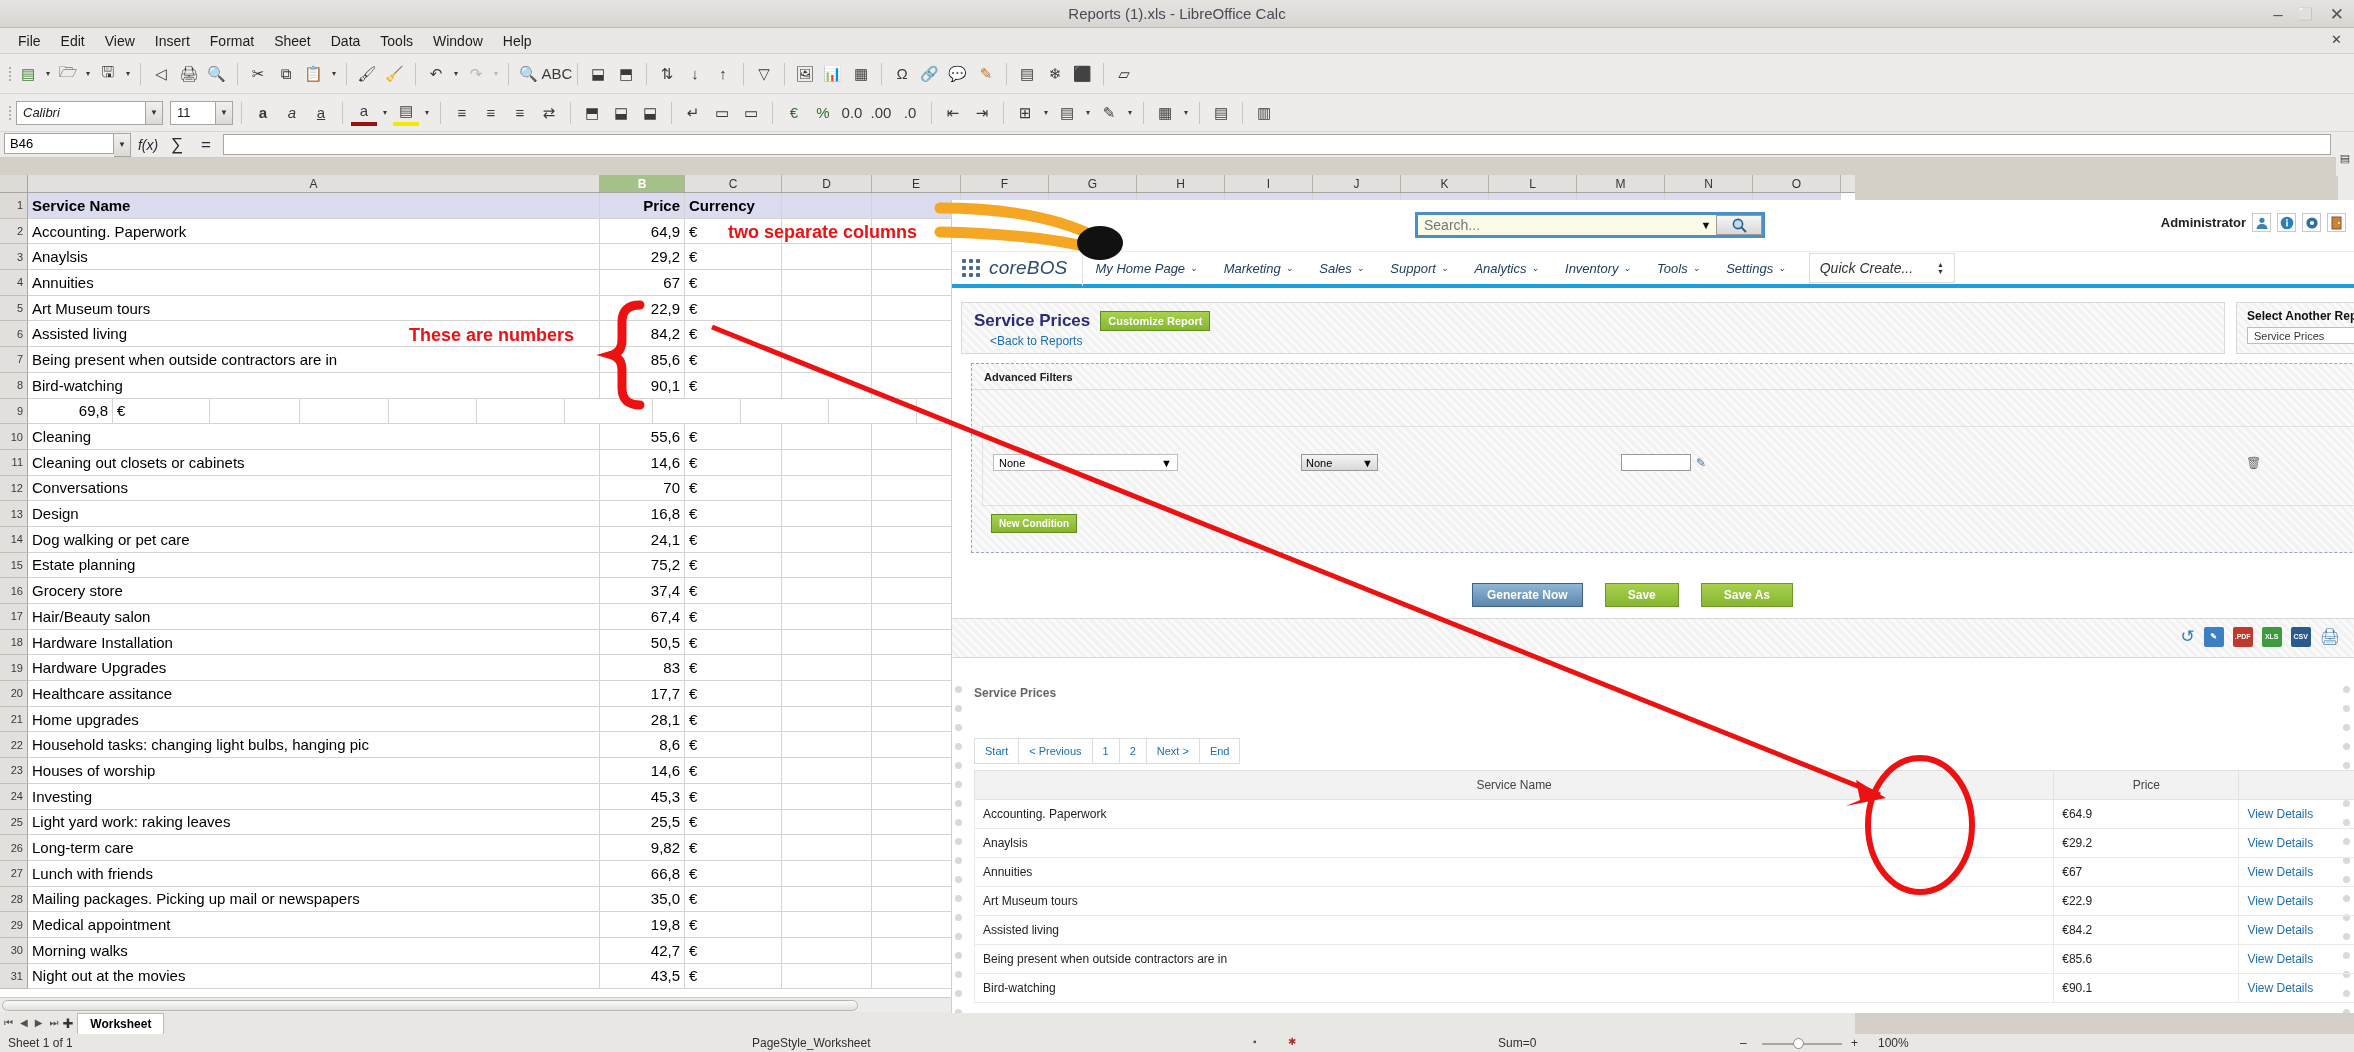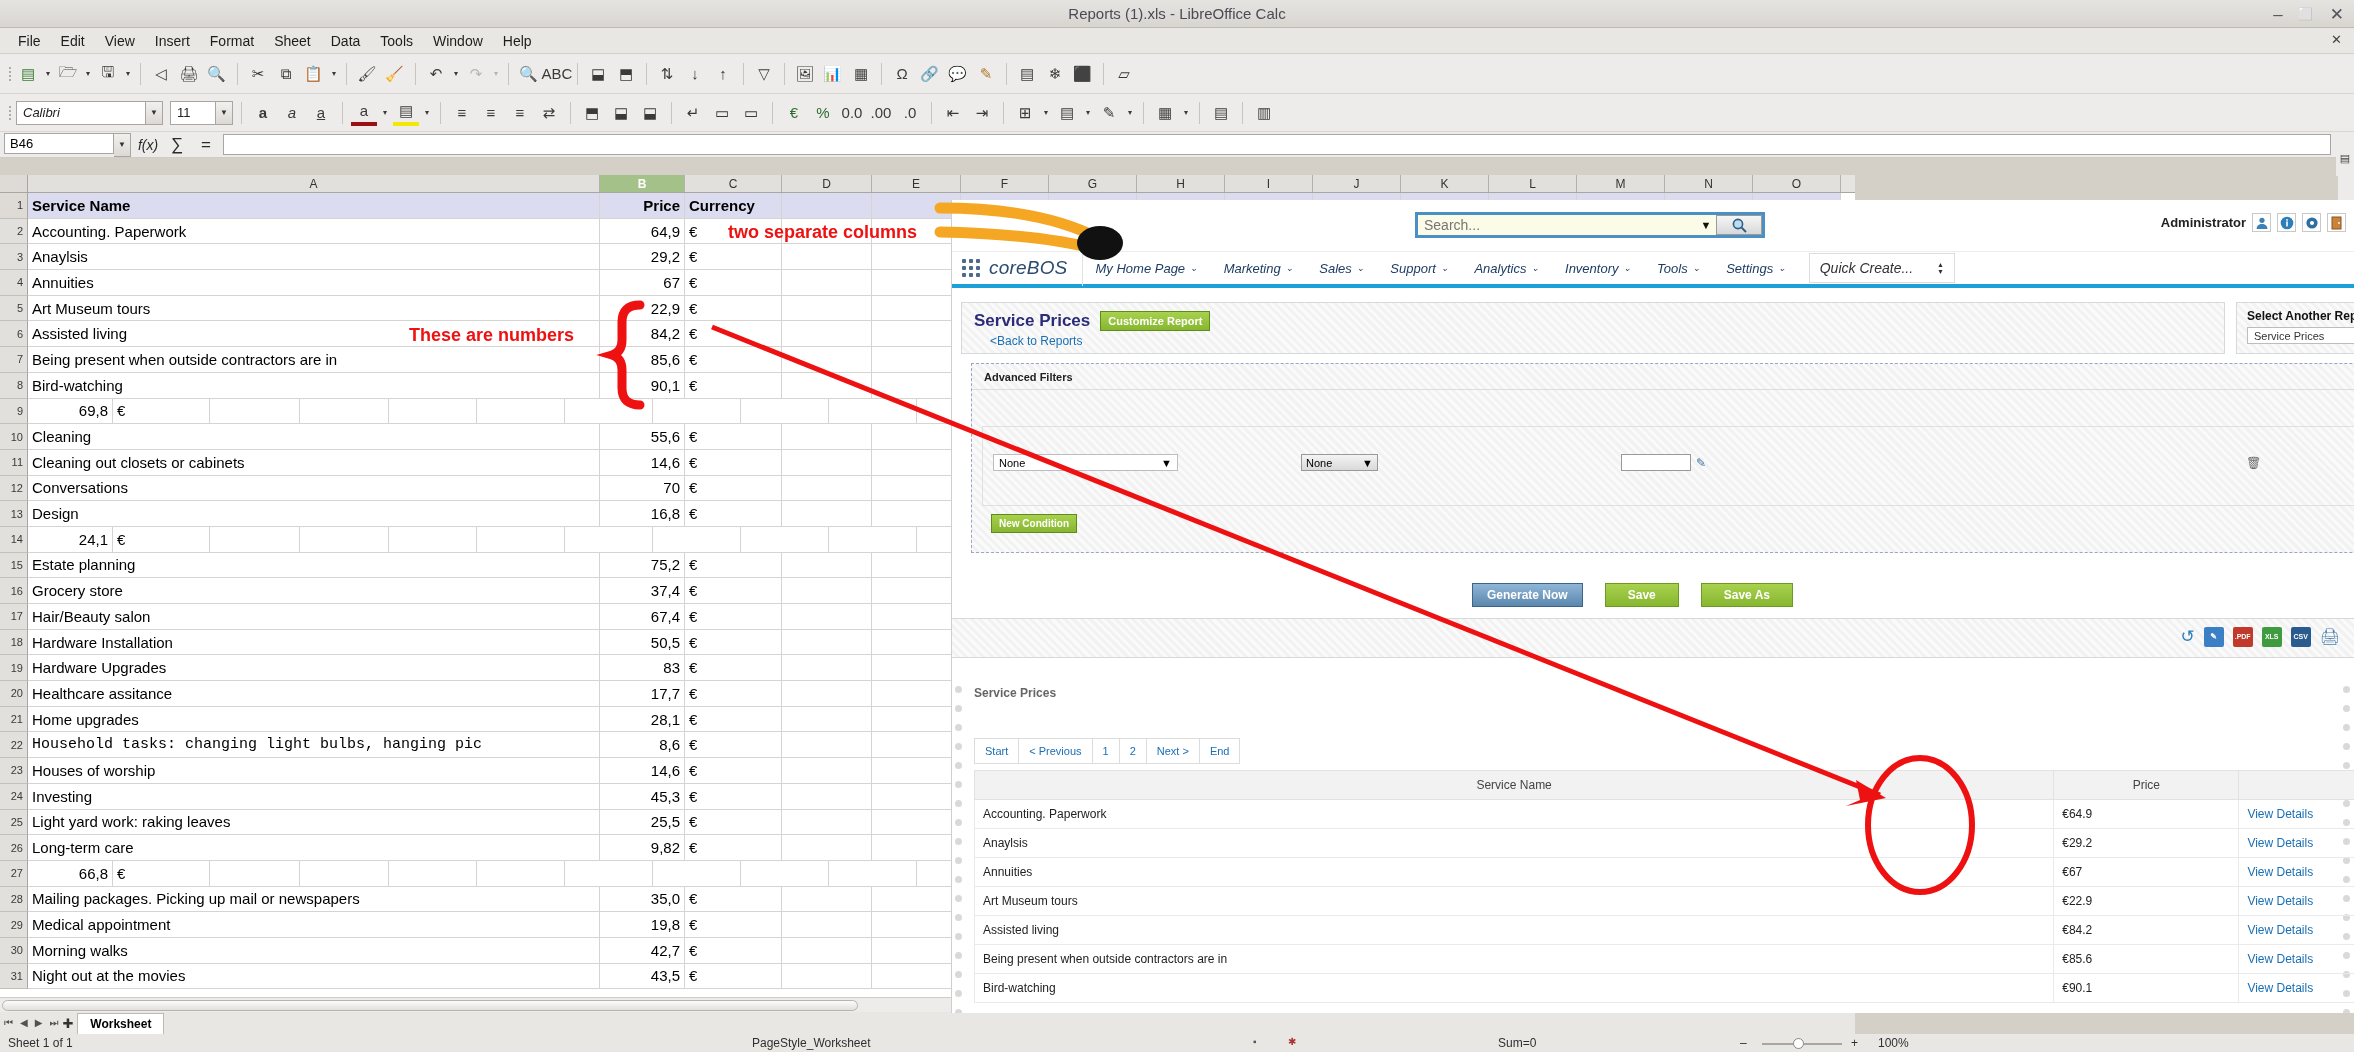--- a/index.html
+++ b/index.html
@@ -545,20 +545,21 @@
           <div class="cell" style="width: 88px;"></div>
           <div class="cell" style="width: 88px;"></div>
           <div class="cell" style="width: 88px;"></div>
           <div class="cell" style="width: 88px;"></div>
           <div class="cell" style="width: 88px;"></div>
           <div class="cell" style="width: 88px;"></div>
           <div class="cell" style="width: 88px;"></div>
         </div>
         <div class="row">
           <div class="rh">14</div>
+          <div class="cell" style="width: 572px;">Dog walking or pet care</div>
           <div class="cell num" style="width: 85px;">24,1 </div>
           <div class="cell" style="width: 97px;">€</div>
           <div class="cell" style="width: 90px;"></div>
           <div class="cell" style="width: 89px;"></div>
           <div class="cell" style="width: 88px;"></div>
           <div class="cell" style="width: 88px;"></div>
           <div class="cell" style="width: 88px;"></div>
           <div class="cell" style="width: 88px;"></div>
           <div class="cell" style="width: 88px;"></div>
           <div class="cell" style="width: 88px;"></div>
@@ -688,21 +689,21 @@
           <div class="cell" style="width: 88px;"></div>
           <div class="cell" style="width: 88px;"></div>
           <div class="cell" style="width: 88px;"></div>
           <div class="cell" style="width: 88px;"></div>
           <div class="cell" style="width: 88px;"></div>
           <div class="cell" style="width: 88px;"></div>
           <div class="cell" style="width: 88px;"></div>
         </div>
         <div class="row">
           <div class="rh">22</div>
-          <div class="cell" style="width: 572px; font-family: Liberation Mono, monospace;">Household tasks: changing light bulbs, hanging pic</div>
+          <div class="cell" style="width: 572px;">Household tasks: changing light bulbs, hanging pic</div>
           <div class="cell num" style="width: 85px;">8,6 </div>
           <div class="cell" style="width: 97px;">€</div>
           <div class="cell" style="width: 90px;"></div>
           <div class="cell" style="width: 89px;"></div>
           <div class="cell" style="width: 88px;"></div>
           <div class="cell" style="width: 88px;"></div>
           <div class="cell" style="width: 88px;"></div>
           <div class="cell" style="width: 88px;"></div>
           <div class="cell" style="width: 88px;"></div>
           <div class="cell" style="width: 88px;"></div>
@@ -778,20 +779,21 @@
           <div class="cell" style="width: 88px;"></div>
           <div class="cell" style="width: 88px;"></div>
           <div class="cell" style="width: 88px;"></div>
           <div class="cell" style="width: 88px;"></div>
           <div class="cell" style="width: 88px;"></div>
           <div class="cell" style="width: 88px;"></div>
           <div class="cell" style="width: 88px;"></div>
         </div>
         <div class="row">
           <div class="rh">27</div>
+          <div class="cell" style="width: 572px;">Lunch with friends</div>
           <div class="cell num" style="width: 85px;">66,8 </div>
           <div class="cell" style="width: 97px;">€</div>
           <div class="cell" style="width: 90px;"></div>
           <div class="cell" style="width: 89px;"></div>
           <div class="cell" style="width: 88px;"></div>
           <div class="cell" style="width: 88px;"></div>
           <div class="cell" style="width: 88px;"></div>
           <div class="cell" style="width: 88px;"></div>
           <div class="cell" style="width: 88px;"></div>
           <div class="cell" style="width: 88px;"></div>

